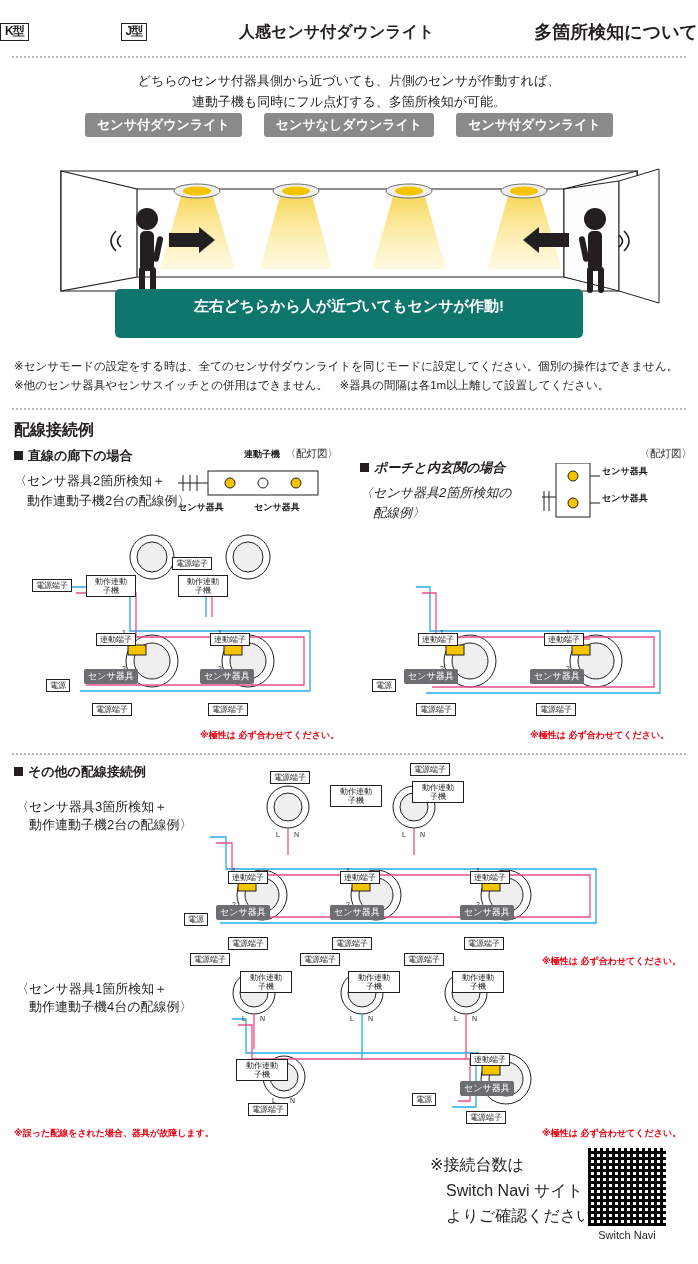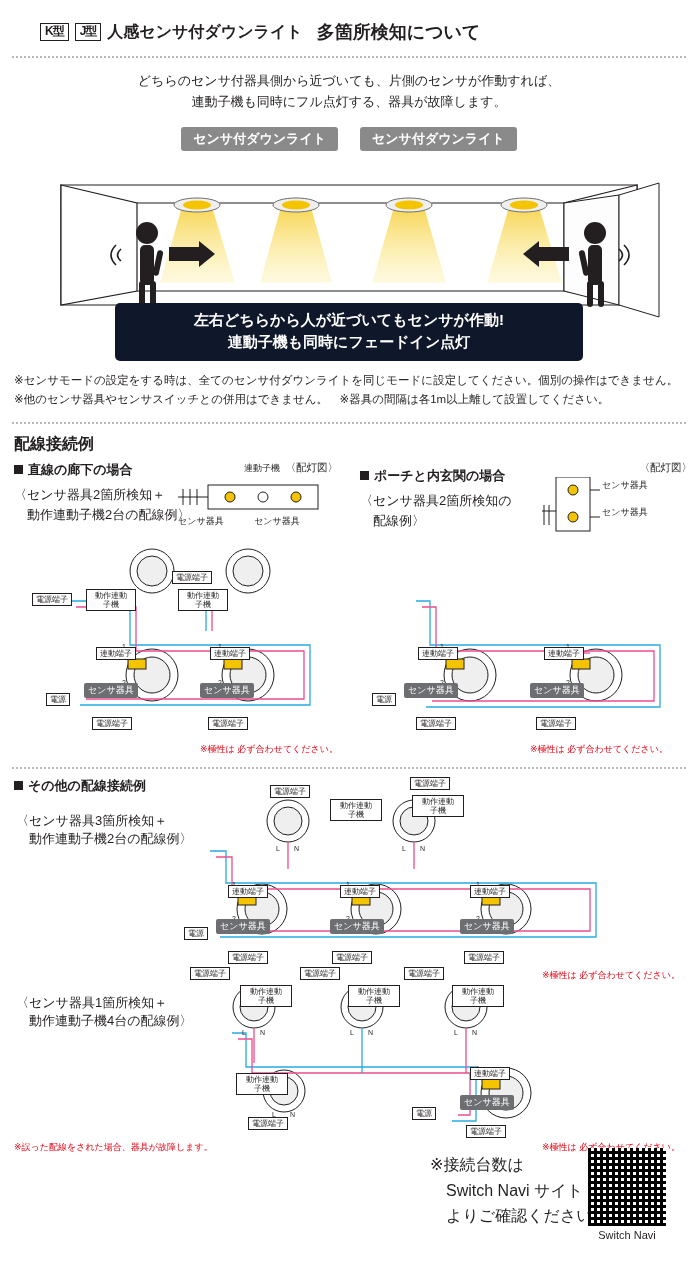--- a/index.html
+++ b/index.html
@@ -8,22 +8,22 @@
     background:#ffffff;
     font-family:"Liberation Sans","DejaVu Sans",sans-serif;
     color:#231f20;
     position:relative;
     overflow:hidden;
   }
   .page{position:relative;width:698px;height:1264px;}
 
   
   .header{
-    display:flex;align-items:center;justify-content:flex-start;
-    gap:6px;padding-top:20px;padding-left:40px;
+    display:flex;align-items:center;justify-content:space-between;
+    gap:6px;padding-top:20px;
   }
   .badge{
     border:1px solid #231f20;
     font-size:12px;font-weight:bold;
     padding:1px 4px;line-height:1.1;
     letter-spacing:-1px;
   }
   .header-title{font-size:16px;font-weight:bold;letter-spacing:0px;}
   .header-title2{font-size:18px;font-weight:bold;margin-left:8px;}
 
@@ -33,50 +33,50 @@
   }
 
   
   .lead{
     text-align:center;font-size:13px;line-height:1.65;
     margin-top:12px;
   }
 
   
   .labels{
-    display:flex;justify-content:center;gap:22px;margin-top:14px;
+    display:flex;justify-content:center;gap:22px;
   }
   .lbl{
     background:#8a8a8a;color:#fff;font-size:13px;font-weight:bold;
     padding:3px 12px;border-radius:3px;white-space:nowrap;
   }
 
   
   .illus{position:relative;width:660px;height:200px;margin:4px auto 0 auto;}
 
   .banner{
     position:absolute;left:96px;top:148px;width:468px;
-    background:#0f172a;color:#fff;text-align:center;
-    border-radius:5px;padding:6px 0 9px 0;
+    background:#0f766e;color:#fff;text-align:center;
+    border-radius:5px;padding:6px 0 21px 0;
     font-size:15px;font-weight:bold;line-height:1.45;
   }
 
   
   .notes{
     margin:16px 14px 0 14px;font-size:11.5px;line-height:1.7;
   }
 
   
   .sec-title{
     font-size:16px;font-weight:bold;margin:10px 0 0 14px;
   }
   .sub-h{font-size:13px;font-weight:bold;}
   .sq{display:inline-block;width:9px;height:9px;background:#231f20;margin-right:5px;}
   .small{font-size:13px;line-height:1.55;}
-  .tiny{font-size:9px;}
+  .tiny{font-size:9px;font-weight:bold;}
   .red{color:#e60012;}
   .caption{font-size:10.5px;text-align:right;}
 
   .wirebox{position:relative;}
 
   
   .pill{
     background:#6d6e71;color:#fff;font-size:9px;
     padding:1px 4px;border-radius:2px;white-space:nowrap;display:inline-block;
   }
@@ -107,25 +107,26 @@
     <span class="badge">K型</span>
     <span class="badge">J型</span>
     <span class="header-title">人感センサ付ダウンライト</span>
     <span class="header-title2">多箇所検知について</span>
   </div>
 
   <div class="dotted"></div>
 
   <div class="lead">
     <div>どちらのセンサ付器具側から近づいても、片側のセンサが作動すれば、</div>
-    <div>連動子機も同時にフル点灯する、器具が故障します。</div>
+    <div>連動子機も同時にフル点灯する、多箇所検知が可能。</div>
   </div>
 
   <div class="labels">
     <span class="lbl">センサ付ダウンライト</span>
+    <span class="lbl">センサなしダウンライト</span>
     <span class="lbl">センサ付ダウンライト</span>
   </div>
 
   <div class="illus">
     <svg width="660" height="200" viewBox="0 0 660 200">
       <defs>
         <linearGradient id="beam" x1="0" y1="0" x2="0" y2="1">
           <stop offset="0%" stop-color="#f7d34a" stop-opacity="0.95"></stop>
           <stop offset="100%" stop-color="#fdf0a8" stop-opacity="0.35"></stop>
         </linearGradient>
@@ -174,21 +175,20 @@
         <rect x="579" y="126" width="6" height="26" rx="3"></rect>
         <rect x="562" y="95" width="6" height="26" rx="3" transform="rotate(-12 565 108)"></rect>
       </g>
       <path d="M600 94 q7 6 0 12" stroke="#231f20" stroke-width="1.6" fill="none"></path>
       <path d="M605 90 q10 10 0 20" stroke="#231f20" stroke-width="1.6" fill="none"></path>
       <polygon points="550,92 520,92 520,86 504,99 520,112 520,106 550,106" fill="#231f20"></polygon>
     </svg>
 
     <div class="banner">
       <div>左右どちらから人が近づいてもセンサが作動!</div>
-      <div>連動子機も同時にフェードイン点灯</div>
     </div>
   </div>
 
   <div class="notes">
     <div>※センサモードの設定をする時は、全てのセンサ付ダウンライトを同じモードに設定してください。個別の操作はできません。</div>
     <div>※他のセンサ器具やセンサスイッチとの併用はできません。　※器具の間隔は各1m以上離して設置してください。</div>
   </div>
 
   <div class="dotted"></div>
 
@@ -214,21 +214,21 @@
         <circle cx="52" cy="20" r="5" fill="#f5c400" stroke="#231f20"></circle>
         <circle cx="85" cy="20" r="5" fill="#fff" stroke="#231f20"></circle>
         <circle cx="118" cy="20" r="5" fill="#f5c400" stroke="#231f20"></circle>
       </svg>
       <div class="tiny" style="margin-top:-4px;">
         <span>センサ器具</span>
         <span style="margin-left:28px;">センサ器具</span>
       </div>
     </div>
 
-    <div class="abs" style="left:360px;top:6px;">
+    <div class="abs" style="left:360px;top:12px;font-style:italic;">
       <div class="sub-h"><span class="sq"></span><span>ポーチと内玄関の場合</span></div>
       <div class="small" style="margin-top:6px;">〈センサ器具2箇所検知の</div>
       <div class="small">　配線例〉</div>
     </div>
 
     <div class="abs" style="left:542px;top:0;">
       <div class="caption">〈配灯図〉</div>
       <svg width="150" height="56" style="margin-top:2px;">
         <rect x="14" y="0" width="34" height="54" fill="#fff" stroke="#231f20"></rect>
         <circle cx="31" cy="13" r="5" fill="#f5c400" stroke="#231f20"></circle>

